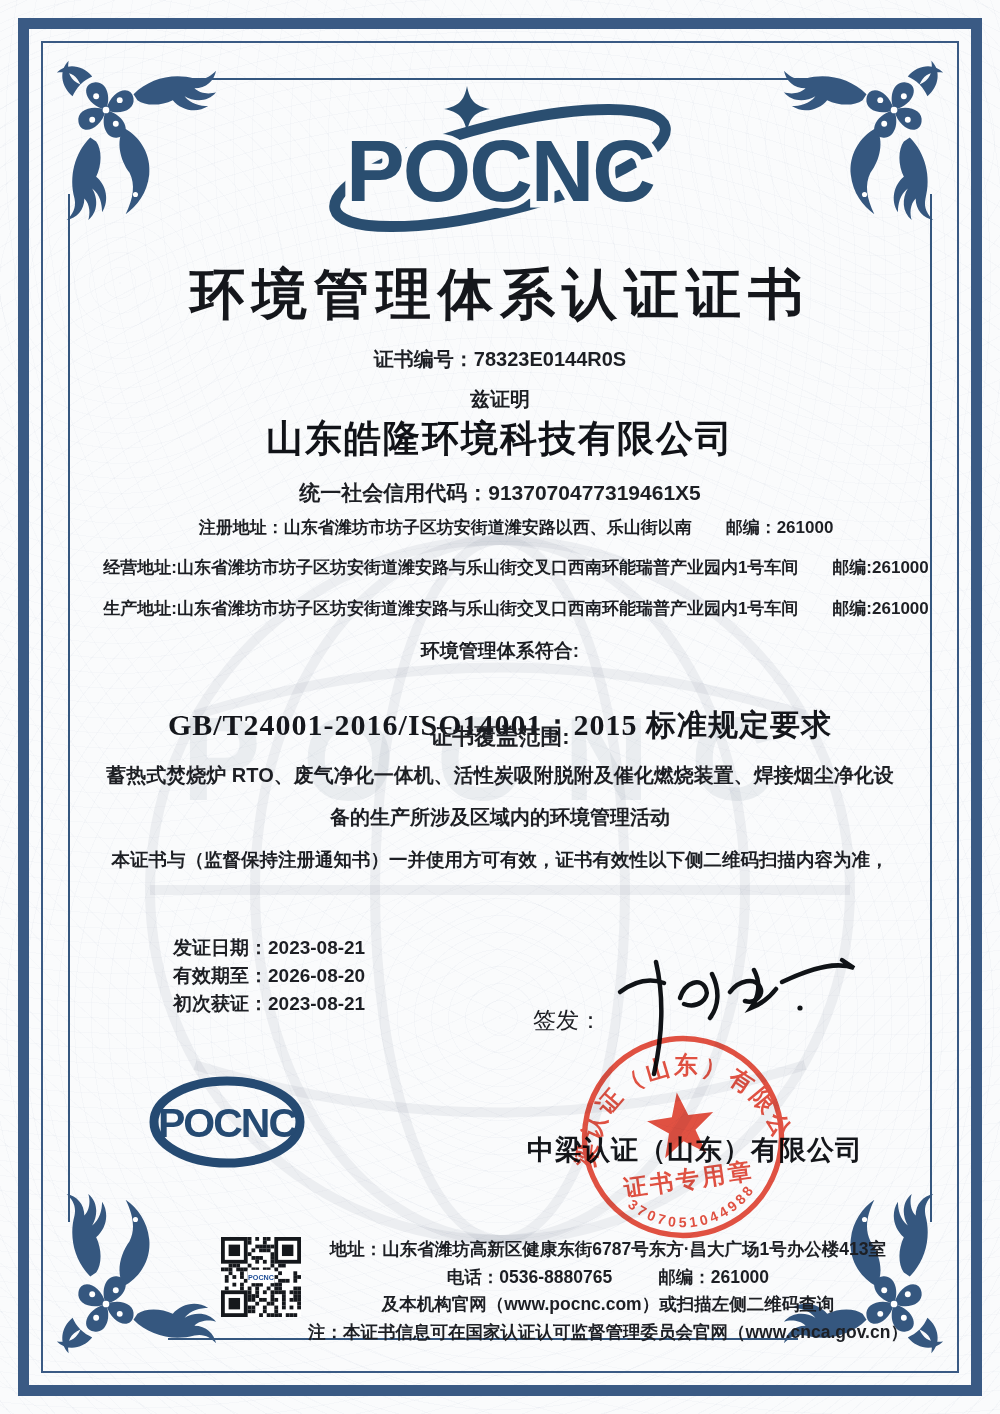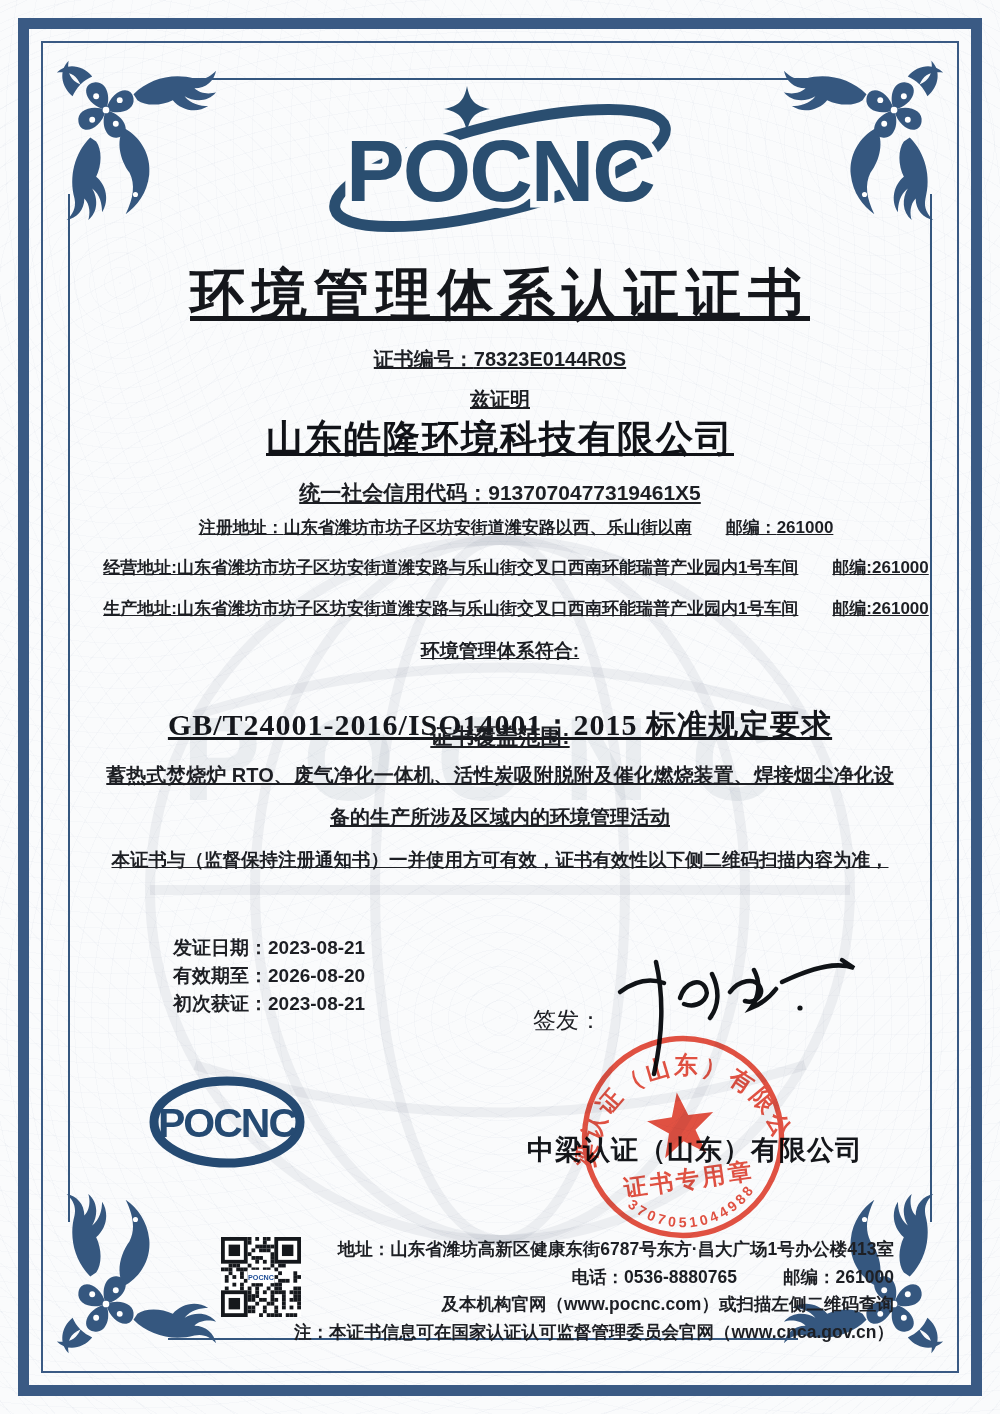--- a/index.html
+++ b/index.html
@@ -21,21 +21,21 @@
   .corner.bl{left:47px;bottom:51px;transform:scaleY(-1);}
   .corner.br{right:47px;bottom:51px;transform:scale(-1,-1);}
   .dash{position:absolute;background:#35577f;}
   .dash.top{left:192px;top:78px;width:616px;height:2px;}
   .dash.bottom{left:168px;top:1338px;width:630px;height:2px;}
   .dash.left{left:68px;top:194px;width:2px;height:1028px;}
   .dash.right{left:930px;top:194px;width:2px;height:1028px;}
   
   .watermark{position:absolute;left:0;top:470px;width:1000px;height:840px;pointer-events:none;}
   
-  .abs{position:absolute;left:0;width:100%;text-align:center;text-decoration:underline;}
+  .abs{position:absolute;left:0;width:100%;text-align:center;}
   .logo-top{position:absolute;left:50%;top:82px;transform:translateX(-50%);}
   .title{top:258px;font-size:55px;font-weight:900;letter-spacing:7px;color:#15171c;}
   .certno{top:346px;font-size:20px;font-weight:700;}
   .certify{top:386px;font-size:20px;font-weight:700;}
   .company{top:414px;font-size:37px;font-weight:900;letter-spacing:2px;color:#111318;}
   .credit{top:479px;font-size:21px;font-weight:700;}
   .addr{font-size:17px;font-weight:700;white-space:nowrap;padding-left:16px;}
   .addr .zl{margin-left:34px;}
   .a1{top:516px;} .a2{top:556px;} .a3{top:597px;}
   .conform{top:638px;font-size:19px;font-weight:700;}
@@ -46,21 +46,21 @@
   .note1{top:847px;font-size:18.5px;font-weight:700;white-space:nowrap;}
   .note2{top:888px;font-size:18.5px;font-weight:700;}
   .dates{position:absolute;left:173px;top:934px;text-align:left;font-size:19px;font-weight:700;line-height:28px;}
   .signlabel{position:absolute;left:533px;top:1005px;font-size:23px;font-weight:400;}
   .signature{position:absolute;left:592px;top:948px;}
   .logo-oval{position:absolute;left:146px;top:1072px;}
   .issuer{position:absolute;left:527px;top:1132px;font-size:27px;font-weight:800;letter-spacing:1px;color:#14161a;}
   .stamp{position:absolute;left:566px;top:1020px;width:234px;height:234px;transform:rotate(-8deg);opacity:.9;mix-blend-mode:multiply;}
   
   .qr{position:absolute;left:221px;top:1237px;width:80px;height:80px;}
-  .ftext{position:absolute;left:294px;top:1236px;text-align:right;font-size:17.5px;font-weight:700;line-height:27.5px;white-space:nowrap;}
+  .ftext{position:absolute;left:308px;top:1236px;text-align:center;font-size:17.5px;font-weight:700;line-height:27.5px;white-space:nowrap;}
   .ftext .zl{margin-left:46px;}
 </style>
 </head>
 <body>
 
 <div class="page">
 
   <svg width="0" height="0" style="position:absolute">
     <symbol id="orn" viewBox="0 0 175 175">
       <g fill="currentColor">

